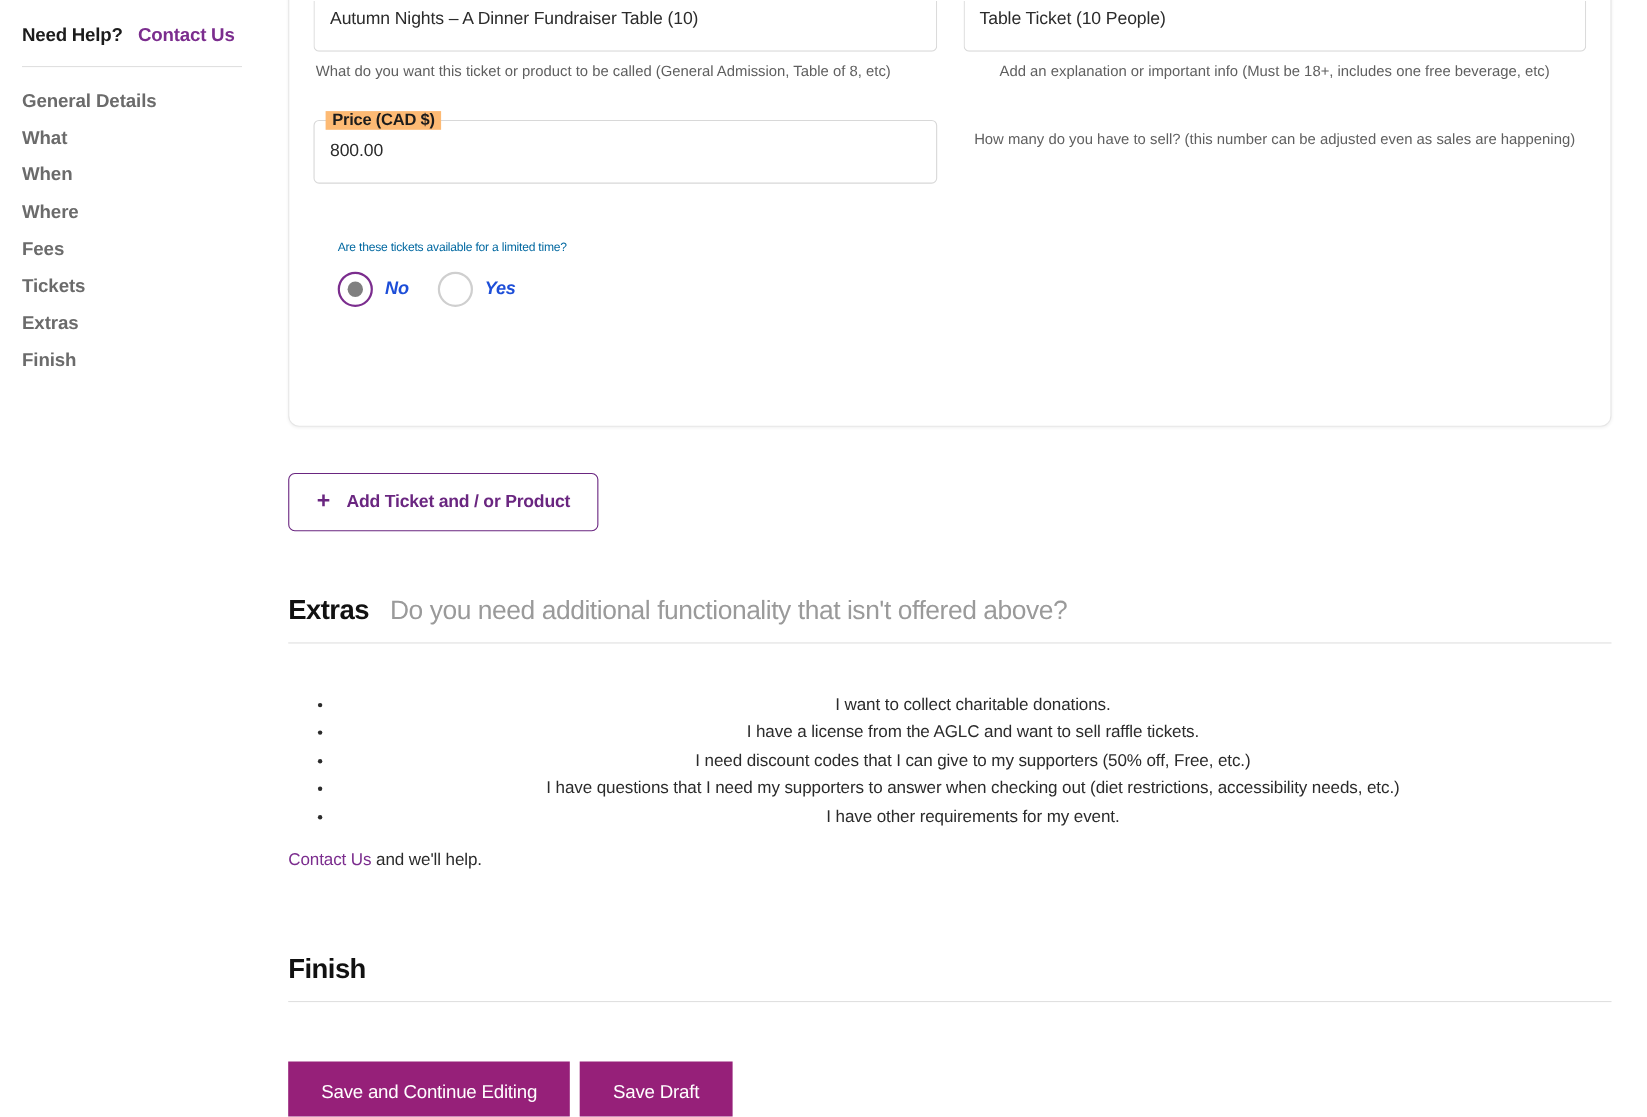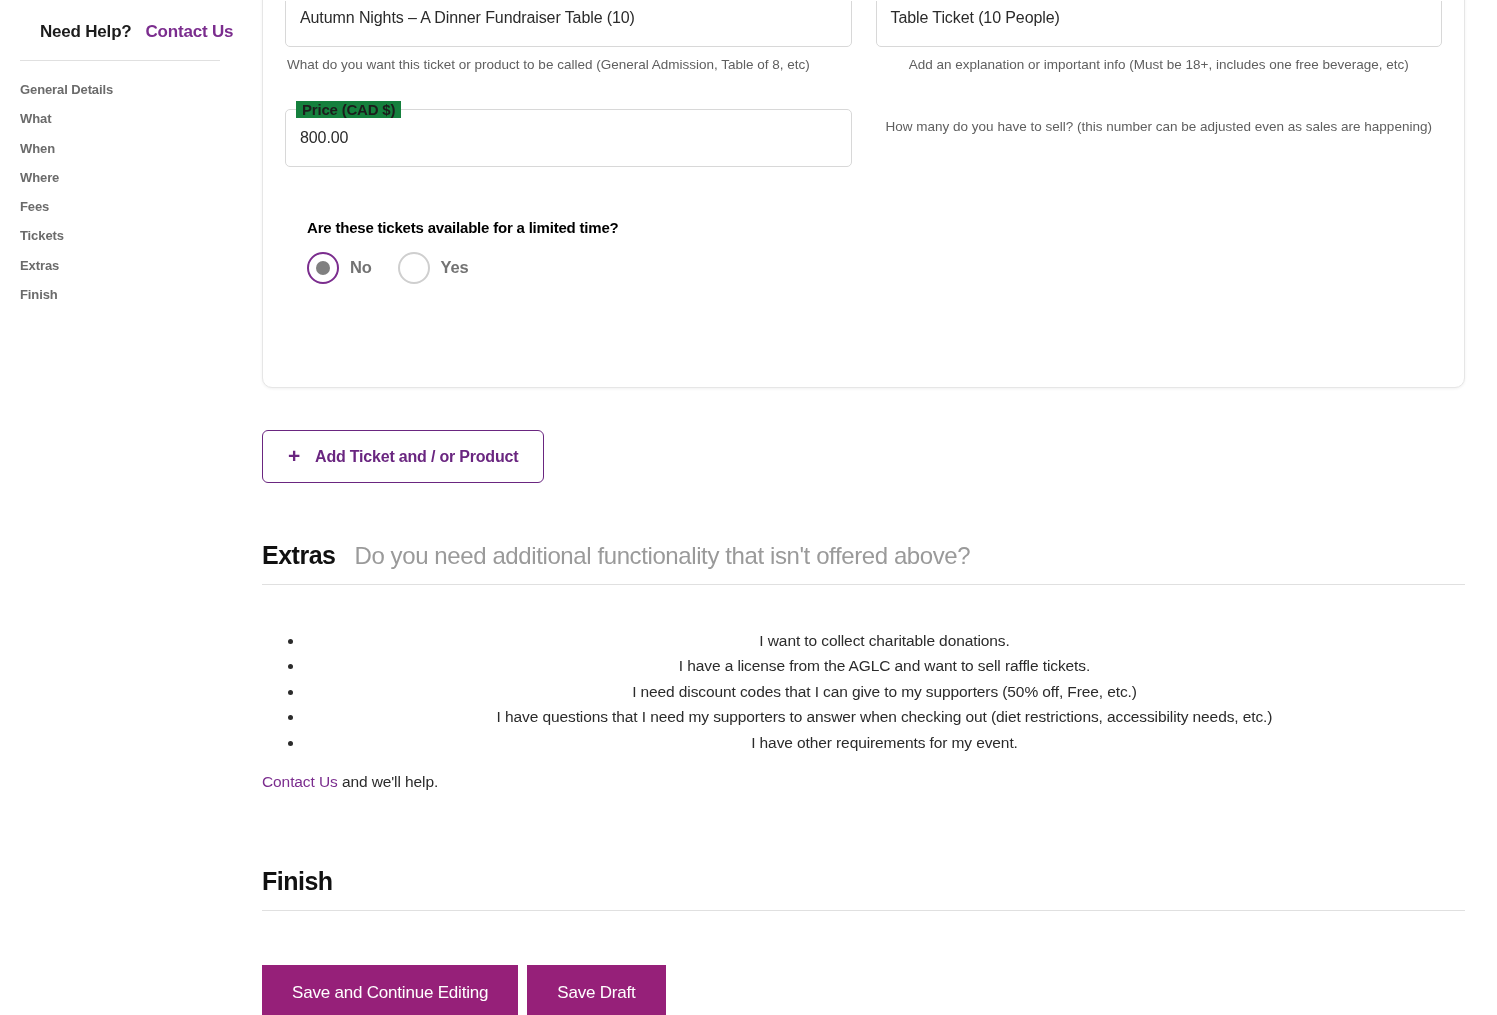--- a/index.html
+++ b/index.html
@@ -34,36 +34,36 @@
   }
   .help-row{
     display:flex;
     align-items:baseline;
     gap:14px;
     font-size:17px;
     font-weight:bold;
     letter-spacing:-.2px;
     white-space:nowrap;
   }
-  .help-label{color:#1c1c1c;margin-left:20px;}
+  .help-label{color:#1c1c1c;}
   .help-link{color:var(--purple); text-decoration:none; cursor:pointer; font-weight:bold;}
   .sidebar-divider{
     margin:18px 0 0 0;
     height:1px;
     background:var(--line);
     width:200px;
   }
   .nav{
     margin-top:22px;
     display:flex;
     flex-direction:column;
     gap:15px;
   }
   .nav-item{
-    font-size:13px;
+    font-size:17px;
     font-weight:bold;
     color:var(--muted);
     cursor:pointer;
     letter-spacing:-.1px;
     line-height:1.1;
   }
 
   
   .main{
     position:absolute;
@@ -99,21 +99,21 @@
     height:58px;
     display:flex;
     align-items:center;
     padding:0 14px;
     background:#fff;
   }
   .outline .legend{
     position:absolute;
     top:-9px;
     left:10px;
-    background:#15803d;
+    background:#fdba74;
     padding:0 6px;
     font-size:15px;
     font-weight:bold;
     color:#1c1c1c;
     white-space:nowrap;
     letter-spacing:-.2px;
   }
   .outline .value{
     font-size:16px;
     color:#2b2b2b;
@@ -136,23 +136,23 @@
   }
   .clipped-field .outline{
     position:absolute;
     left:0; right:0;
     top:-12px;
     height:58px;
   }
 
   .radio-block{ margin-top:52px; padding-left:22px; }
   .radio-question{
-    font-size:15px;
-    font-weight:bold;
-    color:#000000;
+    font-size:11px;
+    font-weight:normal;
+    color:#0369a1;
     letter-spacing:-.2px;
   }
   .radio-row{
     margin-top:16px;
     display:flex;
     align-items:center;
     gap:0;
   }
   .radio-opt{display:flex;align-items:center;cursor:pointer;}
   .radio-circle{
@@ -163,24 +163,25 @@
     background:#fff;
   }
   .radio-circle.checked{ border-color:var(--purple); }
   .radio-dot{
     width:14px;height:14px;border-radius:50%;
     background:#808080;
   }
   .radio-label{
     font-size:16.5px;
     font-weight:bold;
-    color:#737373;
+    color:#1d4ed8;
     margin-left:11px;
     margin-right:26px;
     letter-spacing:-.2px;
+    font-style:italic;
   }
 
   
   .add-btn{
     margin-top:42px;
     display:inline-flex;
     align-items:center;
     gap:15px;
     border:1.5px solid var(--purple-dark);
     border-radius:6px;

